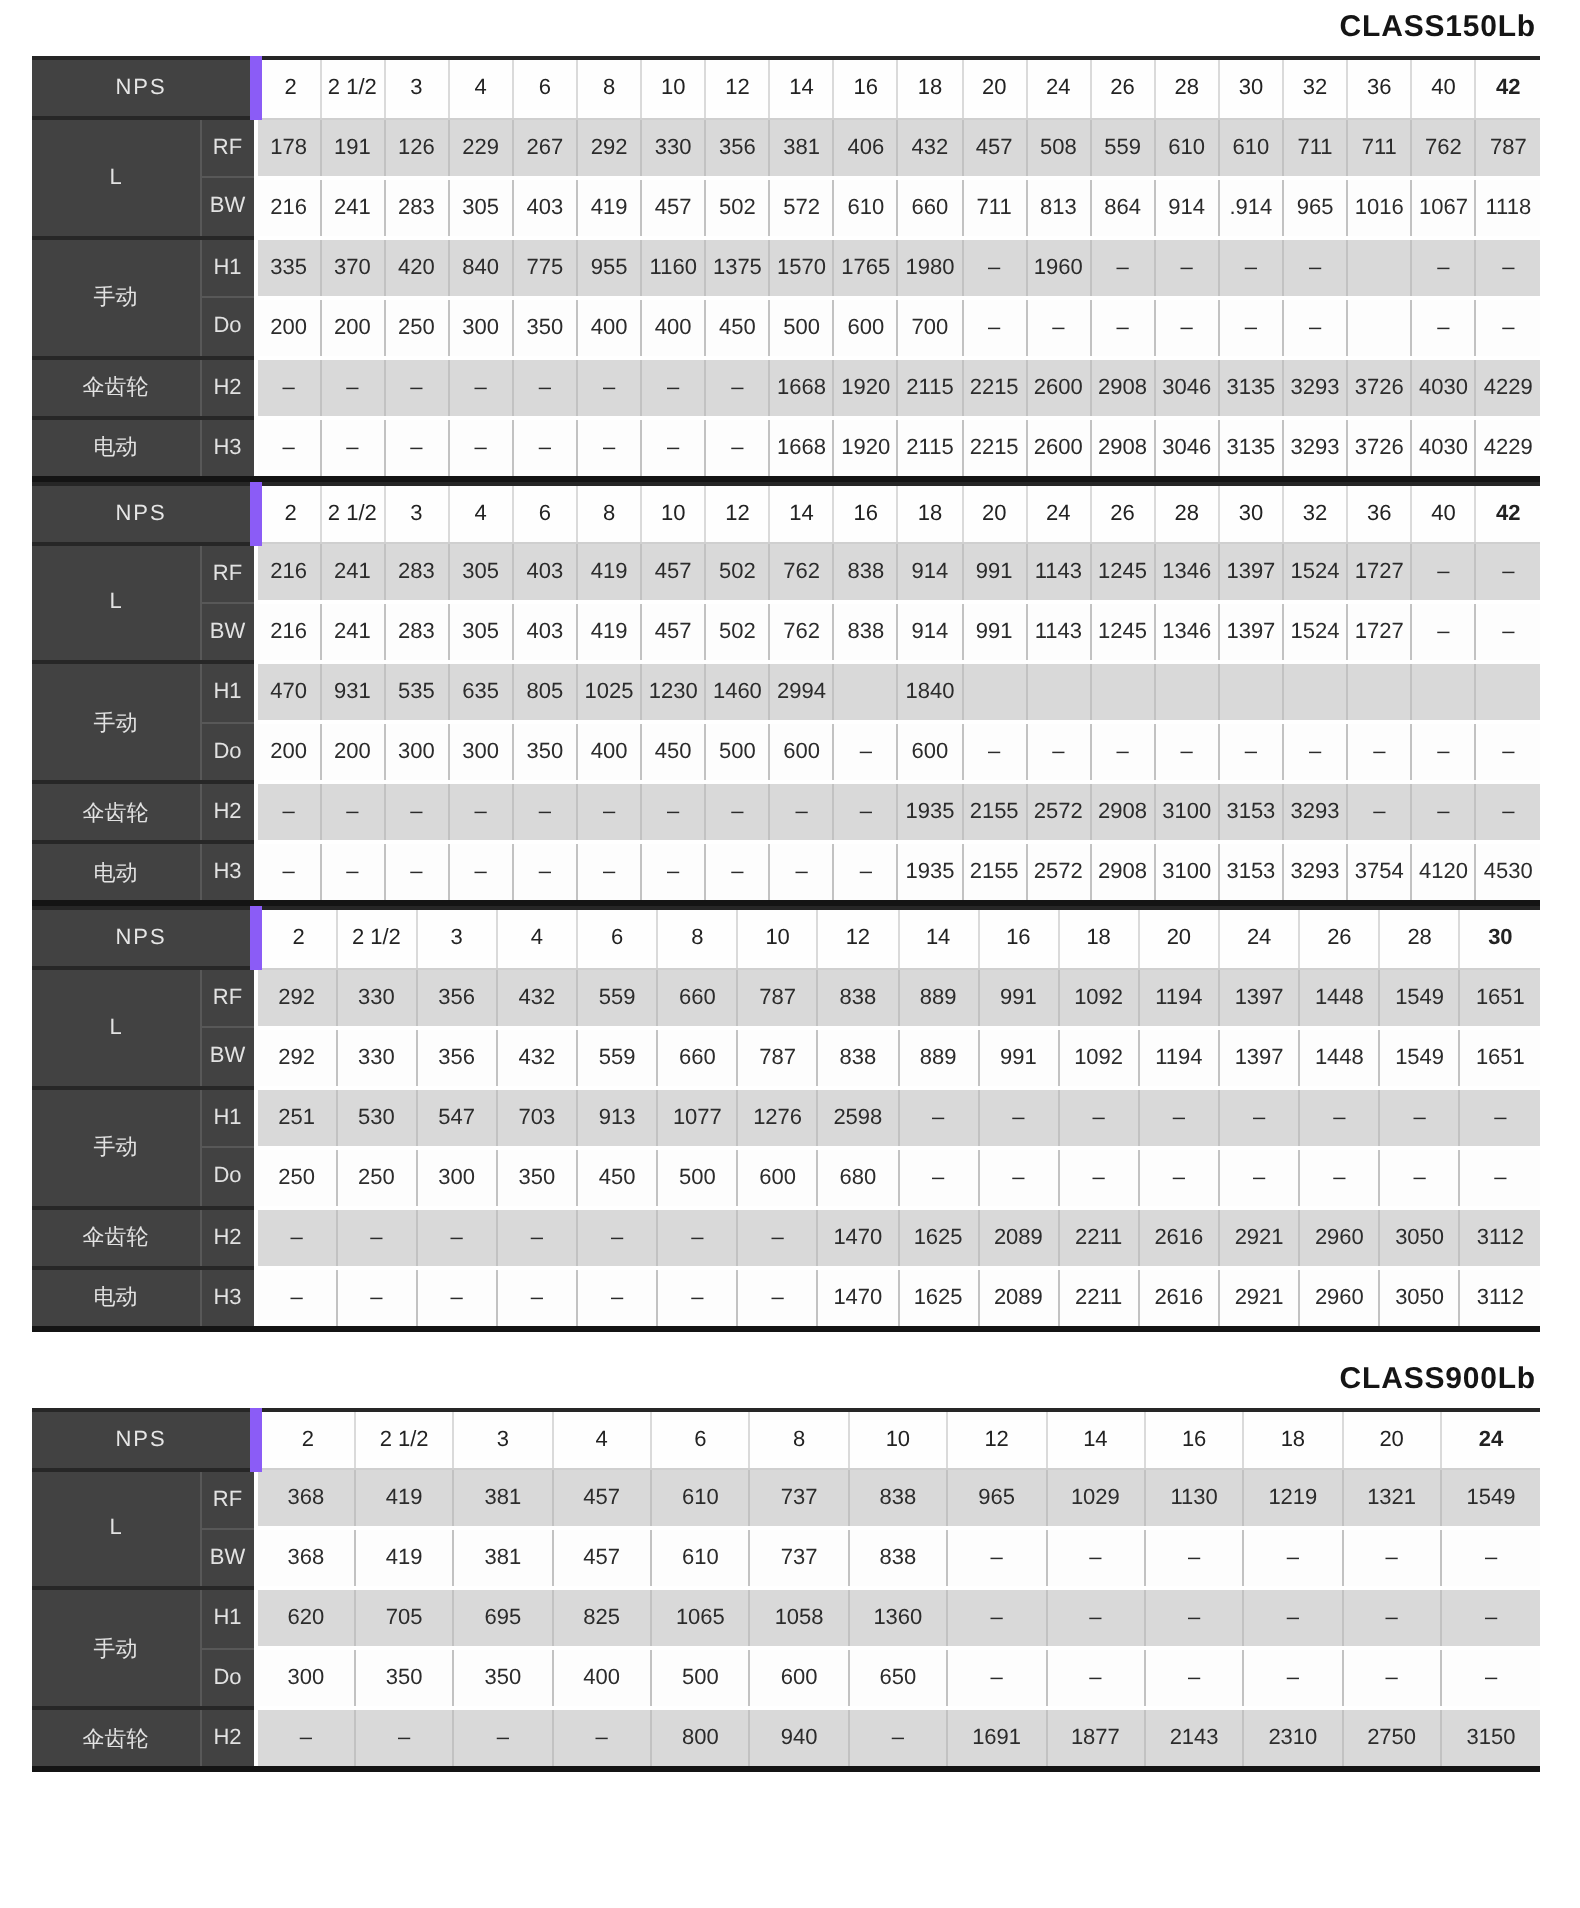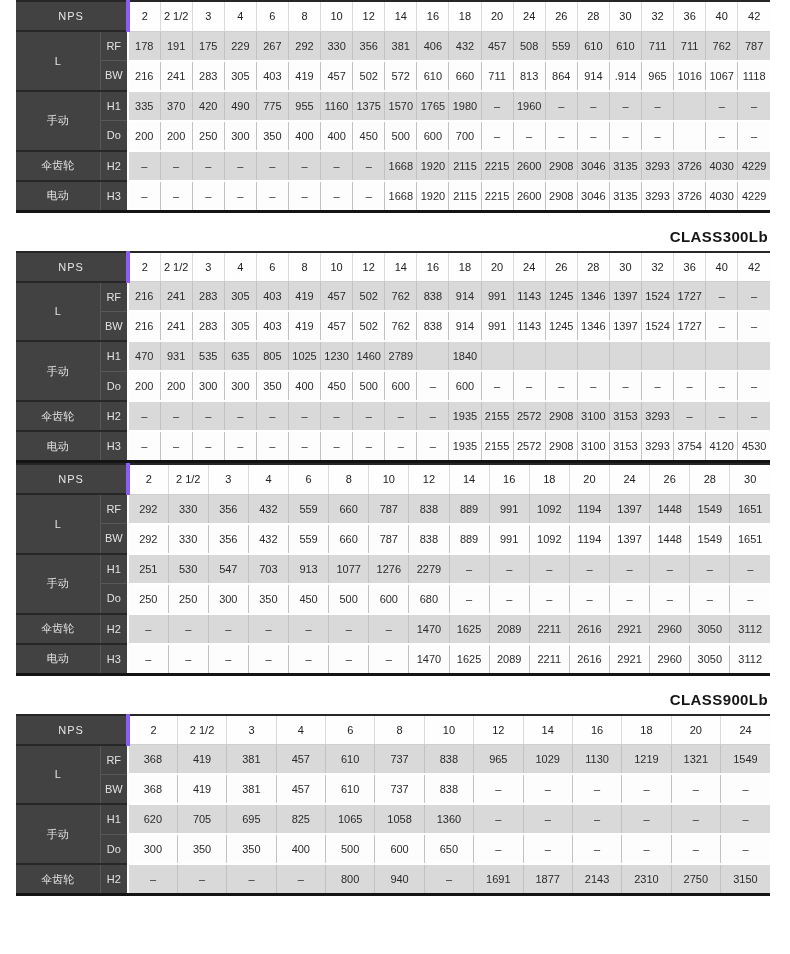--- a/index.html
+++ b/index.html
@@ -48,30 +48,30 @@
     font-weight:normal;
     overflow:hidden;
     white-space:nowrap;
   }
   th.corner{
     background:var(--dark-bg);
     color:#e6e6e6;
     letter-spacing:1px;
     height:30px;
     border-bottom:2px solid var(--dark-line);
-    border-right:4px solid #8b5cf6;
+    border-right:6px solid #8b5cf6;
   }
   th.colhead{
     background:#fefefe;
     color:#222;
     height:30px;
     border-right:1px solid #dadada;
     border-bottom:1px solid var(--head-line);
   }
-  th.colhead:last-child{border-right:none;}
+  th.colhead:last-child{border-right:none;font-weight:bold;}
   th.glabel{
     background:var(--dark-bg);
     color:#e2e2e2;
     border-top:1px solid var(--dark-sub-line);
   }
   th.sublabel{
     background:var(--dark-bg);
     color:#e2e2e2;
     border-left:1px solid var(--dark-sub-line);
     border-top:1px solid var(--dark-sub-line);
@@ -86,20 +86,21 @@
   table.spec td:last-child{border-right:none;}
   tr.shade td{background:var(--row-shade);}
   tr.plain td{background:var(--row-plain);}
   tbody tr:first-child td{border-top:none;}
 </style>
 </head>
 <body>
 
 <div class="wrap">
   <div class="section">
+    <div class="t-title">CLASS150Lb</div>
     <table class="spec">
         <colgroup>
           <col style="width: 84px;">
           <col style="width: 28px;">
           <col>
           <col>
           <col>
           <col>
           <col>
           <col>
@@ -142,21 +143,21 @@
             <th class="colhead">40</th>
             <th class="colhead">42</th>
           </tr>
         </thead>
         <tbody>
           <tr class="shade">
             <th class="glabel gfirst" rowspan="2">L</th>
             <th class="sublabel gfirst">RF</th>
             <td>178</td>
             <td>191</td>
-            <td>175</td>
+            <td>126</td>
             <td>229</td>
             <td>267</td>
             <td>292</td>
             <td>330</td>
             <td>356</td>
             <td>381</td>
             <td>406</td>
             <td>432</td>
             <td>457</td>
             <td>508</td>
@@ -190,21 +191,21 @@
             <td>1016</td>
             <td>1067</td>
             <td>1118</td>
           </tr>
           <tr class="shade">
             <th class="glabel gfirst" rowspan="2">手动</th>
             <th class="sublabel gfirst">H1</th>
             <td>335</td>
             <td>370</td>
             <td>420</td>
-            <td>490</td>
+            <td>840</td>
             <td>775</td>
             <td>955</td>
             <td>1160</td>
             <td>1375</td>
             <td>1570</td>
             <td>1765</td>
             <td>1980</td>
             <td>–</td>
             <td>1960</td>
             <td>–</td>
@@ -283,21 +284,20 @@
             <td>3135</td>
             <td>3293</td>
             <td>3726</td>
             <td>4030</td>
             <td>4229</td>
           </tr>
         </tbody>
       </table>
   </div>
   <div class="section">
-    <div class="t-title">CLASS300Lb</div>
     <table class="spec">
         <colgroup>
           <col style="width: 84px;">
           <col style="width: 28px;">
           <col>
           <col>
           <col>
           <col>
           <col>
           <col>
@@ -393,21 +393,21 @@
             <th class="glabel gfirst" rowspan="2">手动</th>
             <th class="sublabel gfirst">H1</th>
             <td>470</td>
             <td>931</td>
             <td>535</td>
             <td>635</td>
             <td>805</td>
             <td>1025</td>
             <td>1230</td>
             <td>1460</td>
-            <td>2789</td>
+            <td>2994</td>
             <td></td>
             <td>1840</td>
             <td></td>
             <td></td>
             <td></td>
             <td></td>
             <td></td>
             <td></td>
             <td></td>
             <td></td>
@@ -573,21 +573,21 @@
           <tr class="shade">
             <th class="glabel gfirst" rowspan="2">手动</th>
             <th class="sublabel gfirst">H1</th>
             <td>251</td>
             <td>530</td>
             <td>547</td>
             <td>703</td>
             <td>913</td>
             <td>1077</td>
             <td>1276</td>
-            <td>2279</td>
+            <td>2598</td>
             <td>–</td>
             <td>–</td>
             <td>–</td>
             <td>–</td>
             <td>–</td>
             <td>–</td>
             <td>–</td>
             <td>–</td>
           </tr>
           <tr class="plain">

